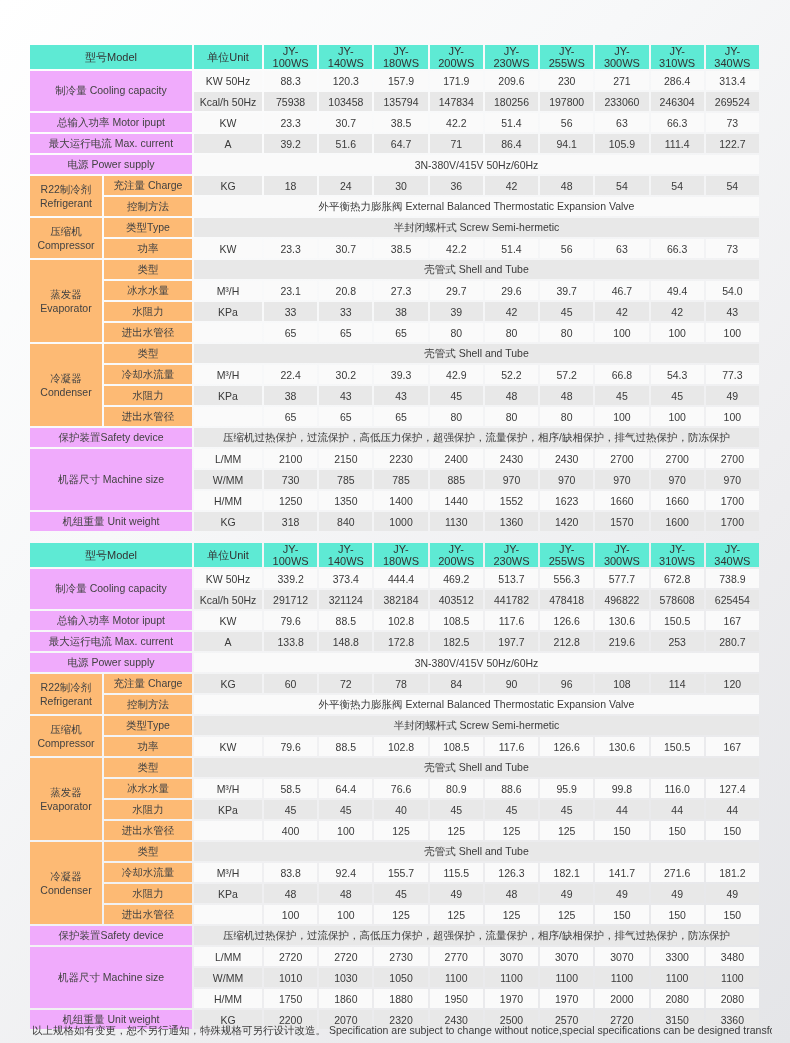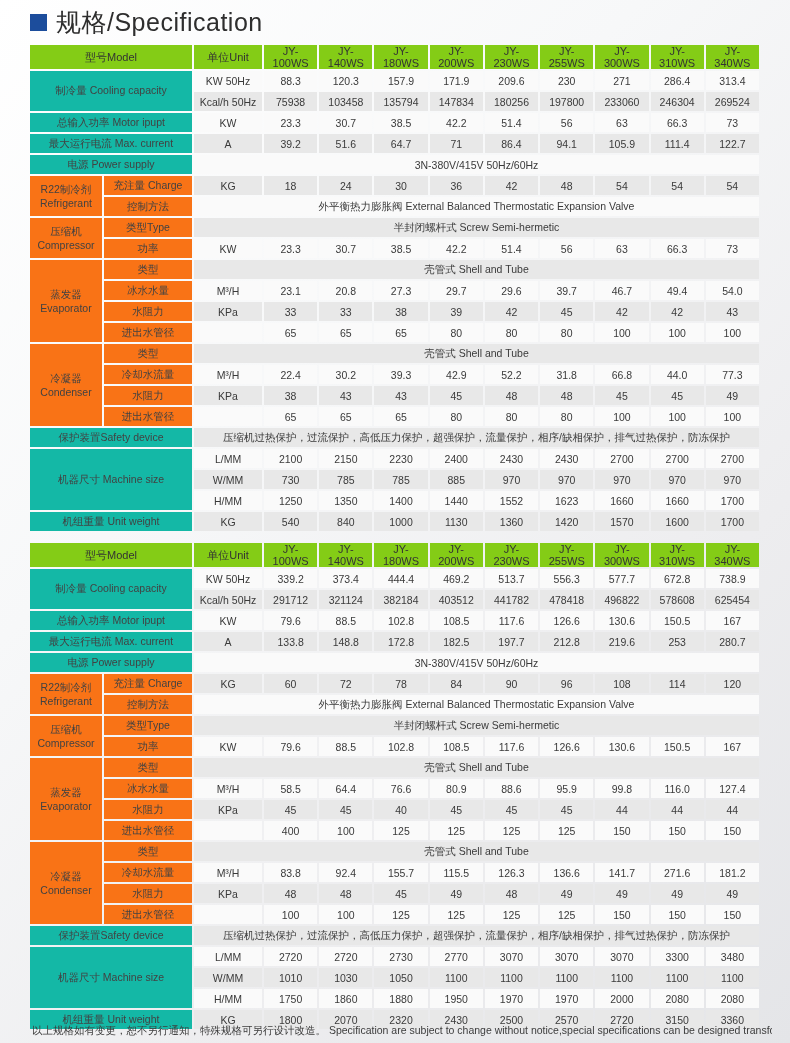--- a/index.html
+++ b/index.html
@@ -18,40 +18,36 @@
   }
   .bullet{width:17px;height:17px;display:inline-block;background:#1c4d9c;}
   table.spec{
     position:absolute;left:28px;width:733px;
     table-layout:fixed;border-collapse:separate;border-spacing:2px;
     font-size:10.5px;
   }
   #t1{top:43px;}
   #t2{top:541px;}
   td{height:19px;padding:0 2px;text-align:center;vertical-align:middle;overflow:hidden;}
-  td.h{background:#84cc16;color:#333;height:22px;font-size:11px;}
-  td.g,td.s{background:#f97316;color:#424242;}
-  td.l{background:#14b8a6;color:#424242;}
+  td.h{background:#5eead4;color:#333;height:22px;font-size:11px;}
+  td.g,td.s{background:#fdba74;color:#424242;}
+  td.l{background:#f0abfc;color:#424242;}
   tr.odd td.u,tr.odd td.d,tr.odd td.sp{background:#fafafa;}
   tr.even td.u,tr.even td.d,tr.even td.sp{background:#e8e8e8;}
   td.sp{white-space:nowrap;}
   .footer{
     position:absolute;left:32px;top:1024px;width:740px;
     font-size:10.5px;color:#3c3c3c;white-space:nowrap;overflow:hidden;
   }
 </style>
 </head>
 <body>
 
 <div class="page">
 
-  <div class="title">
-    <span class="bullet" style="background: rgb(28, 77, 156);"></span>
-    <span>规格/Specification</span>
-  </div>
 
   <table class="spec" id="t1">
     <colgroup>
       <col style="width:72px">
         <col style="width:88px">
         <col style="width:68px">
     </colgroup>
     <tbody>
         <tr>
           <td class="h" colspan="2">型号Model</td>
@@ -207,23 +203,23 @@
           <td class="sp" colspan="10">壳管式 Shell and Tube</td>
         </tr>
         <tr class="odd">
           <td class="s">冷却水流量</td>
           <td class="u">M³/H</td>
           <td class="d">22.4</td>
           <td class="d">30.2</td>
           <td class="d">39.3</td>
           <td class="d">42.9</td>
           <td class="d">52.2</td>
-          <td class="d">31.8</td>
+          <td class="d">57.2</td>
           <td class="d">66.8</td>
-          <td class="d">44.0</td>
+          <td class="d">54.3</td>
           <td class="d">77.3</td>
         </tr>
         <tr class="even">
           <td class="s">水阻力</td>
           <td class="u">KPa</td>
           <td class="d">38</td>
           <td class="d">43</td>
           <td class="d">43</td>
           <td class="d">45</td>
           <td class="d">48</td>
@@ -282,21 +278,21 @@
           <td class="d">1440</td>
           <td class="d">1552</td>
           <td class="d">1623</td>
           <td class="d">1660</td>
           <td class="d">1660</td>
           <td class="d">1700</td>
         </tr>
         <tr class="even">
           <td class="l" colspan="2">机组重量 Unit weight</td>
           <td class="u">KG</td>
-          <td class="d">540</td>
+          <td class="d">318</td>
           <td class="d">840</td>
           <td class="d">1000</td>
           <td class="d">1130</td>
           <td class="d">1360</td>
           <td class="d">1420</td>
           <td class="d">1570</td>
           <td class="d">1600</td>
           <td class="d">1700</td>
         </tr>
       </tbody>
@@ -463,21 +459,21 @@
           <td class="sp" colspan="10">壳管式 Shell and Tube</td>
         </tr>
         <tr class="odd">
           <td class="s">冷却水流量</td>
           <td class="u">M³/H</td>
           <td class="d">83.8</td>
           <td class="d">92.4</td>
           <td class="d">155.7</td>
           <td class="d">115.5</td>
           <td class="d">126.3</td>
-          <td class="d">136.6</td>
+          <td class="d">182.1</td>
           <td class="d">141.7</td>
           <td class="d">271.6</td>
           <td class="d">181.2</td>
         </tr>
         <tr class="even">
           <td class="s">水阻力</td>
           <td class="u">KPa</td>
           <td class="d">48</td>
           <td class="d">48</td>
           <td class="d">45</td>
@@ -538,21 +534,21 @@
           <td class="d">1950</td>
           <td class="d">1970</td>
           <td class="d">1970</td>
           <td class="d">2000</td>
           <td class="d">2080</td>
           <td class="d">2080</td>
         </tr>
         <tr class="even">
           <td class="l" colspan="2">机组重量 Unit weight</td>
           <td class="u">KG</td>
-          <td class="d">1800</td>
+          <td class="d">2200</td>
           <td class="d">2070</td>
           <td class="d">2320</td>
           <td class="d">2430</td>
           <td class="d">2500</td>
           <td class="d">2570</td>
           <td class="d">2720</td>
           <td class="d">3150</td>
           <td class="d">3360</td>
         </tr>
       </tbody>

